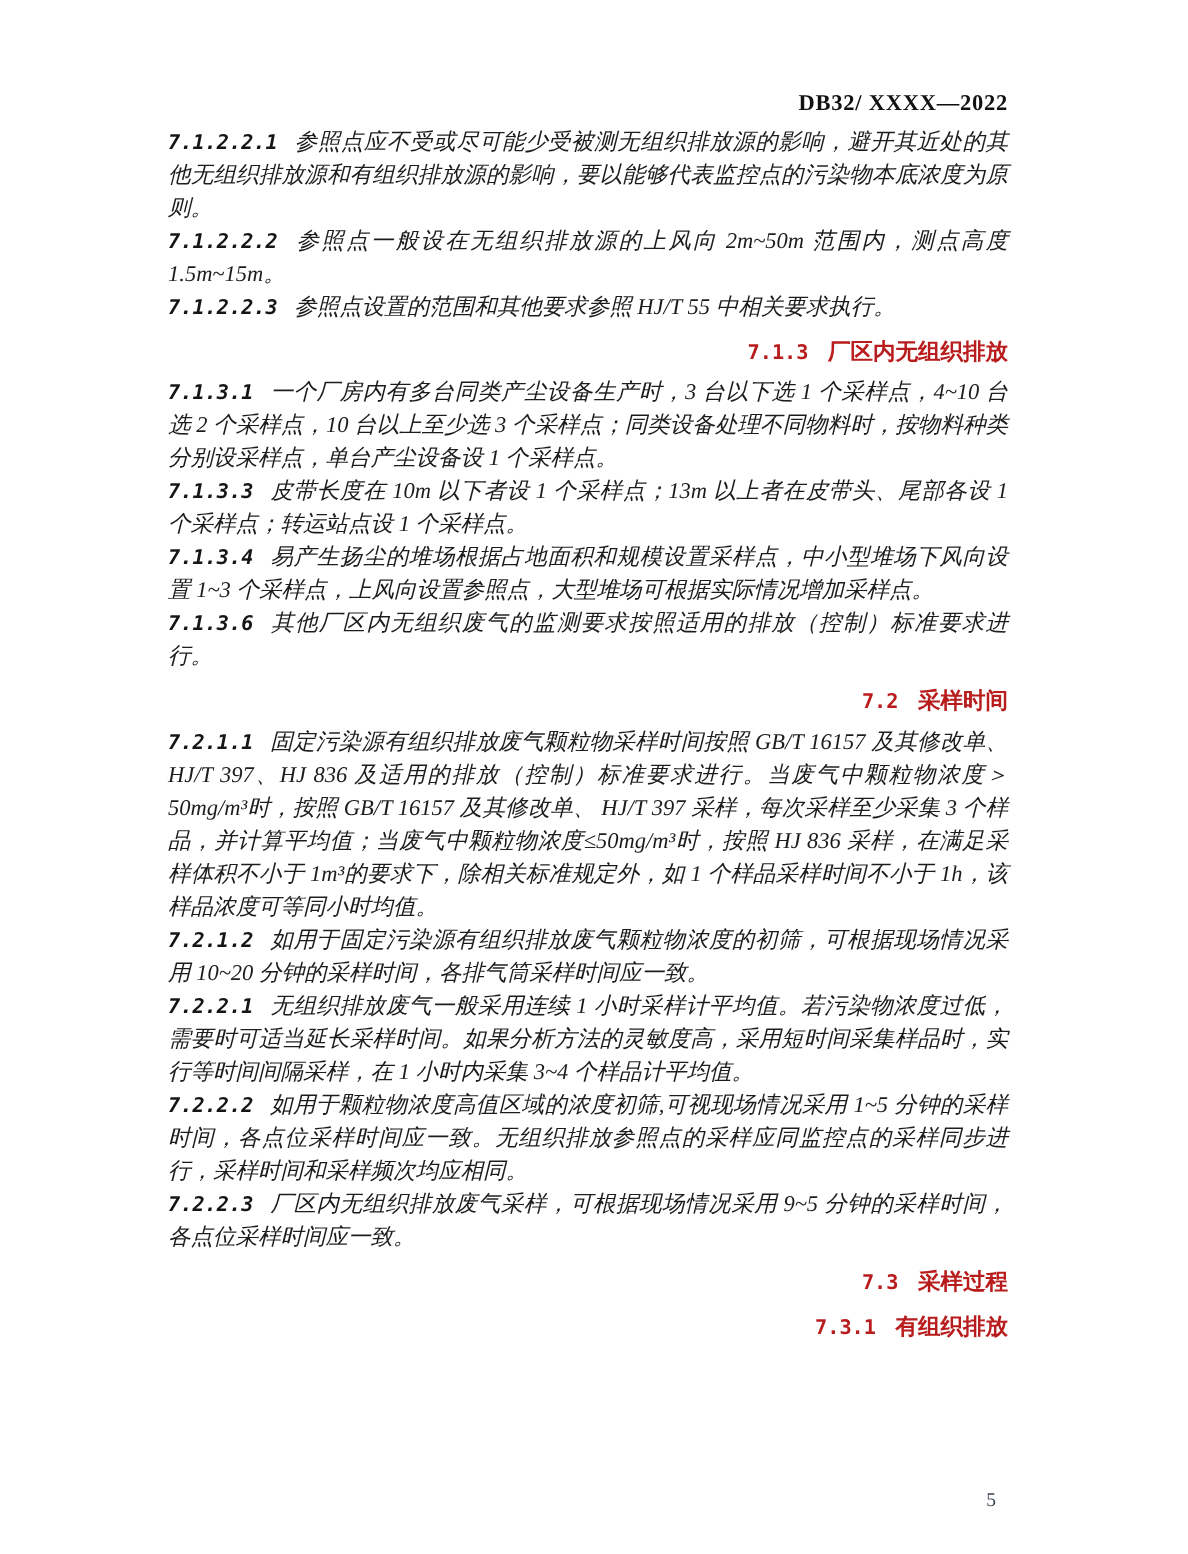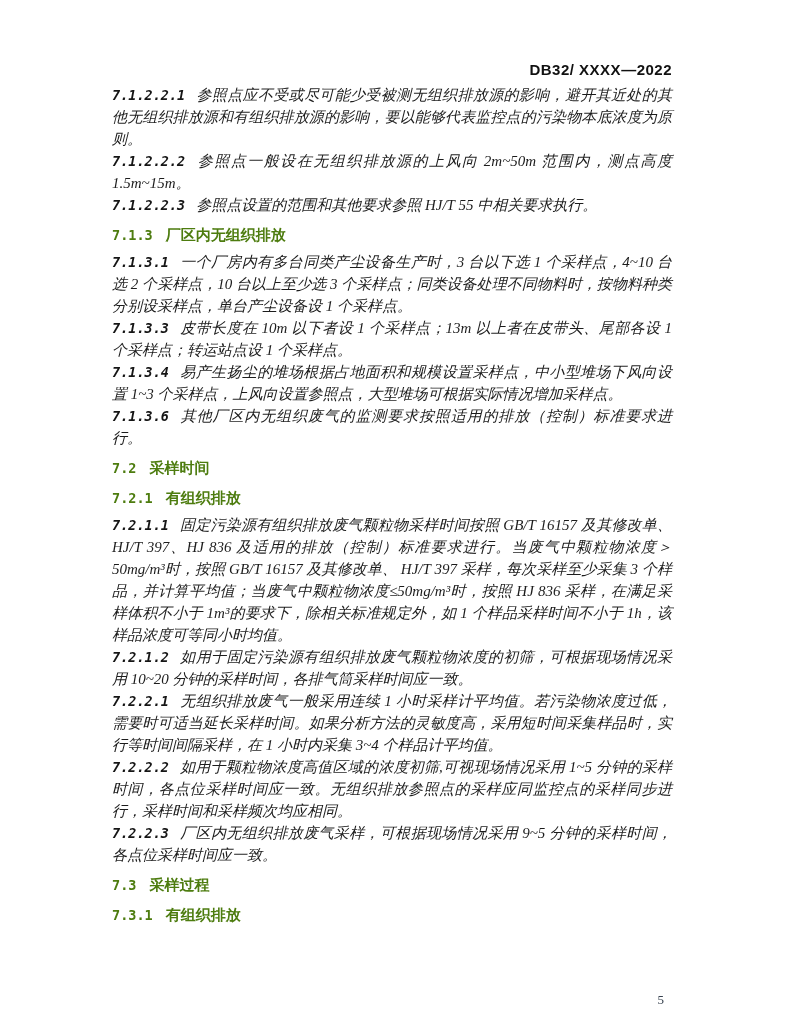--- a/index.html
+++ b/index.html
@@ -11,21 +11,21 @@
     overflow: hidden;
     font-family: "Liberation Serif", "DejaVu Serif", serif;
     color: #1c1c1c;
   }
   .doc-header {
     position: absolute;
     top: 61px;
     left: 112px;
     width: 560px;
     text-align: right;
-    font-family: Liberation Sans, sans-serif;
+    font-family: Liberation Serif, serif;
     font-weight: bold;
     font-size: 15px;
     letter-spacing: 0.5px;
     color: #111111;
     white-space: nowrap;
   }
   .doc-body {
     position: absolute;
     top: 84px;
     left: 112px;
@@ -41,23 +41,23 @@
     font-weight: bold;
     font-size: 13.5px;
     color: #151515;
     margin-right: 11px;
     letter-spacing: 0px;
   }
   .heading {
     font-family: "Liberation Sans", "DejaVu Sans", sans-serif;
     font-weight: bold;
     font-size: 15px;
-    color: #4d7c0f;
+    color: #b91c1c;
     margin: 8px 0 5px 0 !important;
-    text-align: left;
+    text-align: right;
   }
   .heading .num {
     font-family: "DejaVu Sans Mono", monospace;
     font-weight: bold;
     font-size: 13.5px;
     margin-right: 13px;
   }
   .page-number {
     position: absolute;
     top: 992px;
@@ -78,21 +78,20 @@
   <div class="doc-body">
       <p class="clause"><span class="num">7.1.2.2.1</span><span class="txt">参照点应不受或尽可能少受被测无组织排放源的影响，避开其近处的其他无组织排放源和有组织排放源的影响，要以能够代表监控点的污染物本底浓度为原则。</span></p>
       <p class="clause"><span class="num">7.1.2.2.2</span><span class="txt">参照点一般设在无组织排放源的上风向 2m~50m 范围内，测点高度 1.5m~15m。</span></p>
       <p class="clause"><span class="num">7.1.2.2.3</span><span class="txt">参照点设置的范围和其他要求参照 HJ/T 55 中相关要求执行。</span></p>
       <p class="heading"><span class="num">7.1.3</span><span class="txt">厂区内无组织排放</span></p>
       <p class="clause"><span class="num">7.1.3.1</span><span class="txt">一个厂房内有多台同类产尘设备生产时，3 台以下选 1 个采样点，4~10 台选 2 个采样点，10 台以上至少选 3 个采样点；同类设备处理不同物料时，按物料种类分别设采样点，单台产尘设备设 1 个采样点。</span></p>
       <p class="clause"><span class="num">7.1.3.3</span><span class="txt">皮带长度在 10m 以下者设 1 个采样点；13m 以上者在皮带头、尾部各设 1 个采样点；转运站点设 1 个采样点。</span></p>
       <p class="clause"><span class="num">7.1.3.4</span><span class="txt">易产生扬尘的堆场根据占地面积和规模设置采样点，中小型堆场下风向设置 1~3 个采样点，上风向设置参照点，大型堆场可根据实际情况增加采样点。</span></p>
       <p class="clause"><span class="num">7.1.3.6</span><span class="txt">其他厂区内无组织废气的监测要求按照适用的排放（控制）标准要求进行。</span></p>
       <p class="heading"><span class="num">7.2</span><span class="txt">采样时间</span></p>
-      <p class="heading"><span class="num">7.2.1</span><span class="txt">有组织排放</span></p>
       <p class="clause"><span class="num">7.2.1.1</span><span class="txt">固定污染源有组织排放废气颗粒物采样时间按照 GB/T 16157 及其修改单、HJ/T 397、HJ 836 及适用的排放（控制）标准要求进行。当废气中颗粒物浓度＞50mg/m³时，按照 GB/T 16157 及其修改单、 HJ/T 397 采样，每次采样至少采集 3 个样品，并计算平均值；当废气中颗粒物浓度≤50mg/m³时，按照 HJ 836 采样，在满足采样体积不小于 1m³的要求下，除相关标准规定外，如 1 个样品采样时间不小于 1h，该样品浓度可等同小时均值。</span></p>
       <p class="clause"><span class="num">7.2.1.2</span><span class="txt">如用于固定污染源有组织排放废气颗粒物浓度的初筛，可根据现场情况采用 10~20 分钟的采样时间，各排气筒采样时间应一致。</span></p>
       <p class="clause"><span class="num">7.2.2.1</span><span class="txt">无组织排放废气一般采用连续 1 小时采样计平均值。若污染物浓度过低，需要时可适当延长采样时间。如果分析方法的灵敏度高，采用短时间采集样品时，实行等时间间隔采样，在 1 小时内采集 3~4 个样品计平均值。</span></p>
       <p class="clause"><span class="num">7.2.2.2</span><span class="txt">如用于颗粒物浓度高值区域的浓度初筛,可视现场情况采用 1~5 分钟的采样时间，各点位采样时间应一致。无组织排放参照点的采样应同监控点的采样同步进行，采样时间和采样频次均应相同。</span></p>
       <p class="clause"><span class="num">7.2.2.3</span><span class="txt">厂区内无组织排放废气采样，可根据现场情况采用 9~5 分钟的采样时间，各点位采样时间应一致。</span></p>
       <p class="heading"><span class="num">7.3</span><span class="txt">采样过程</span></p>
       <p class="heading"><span class="num">7.3.1</span><span class="txt">有组织排放</span></p>
     </div>
 
   <div class="page-number">5</div>

